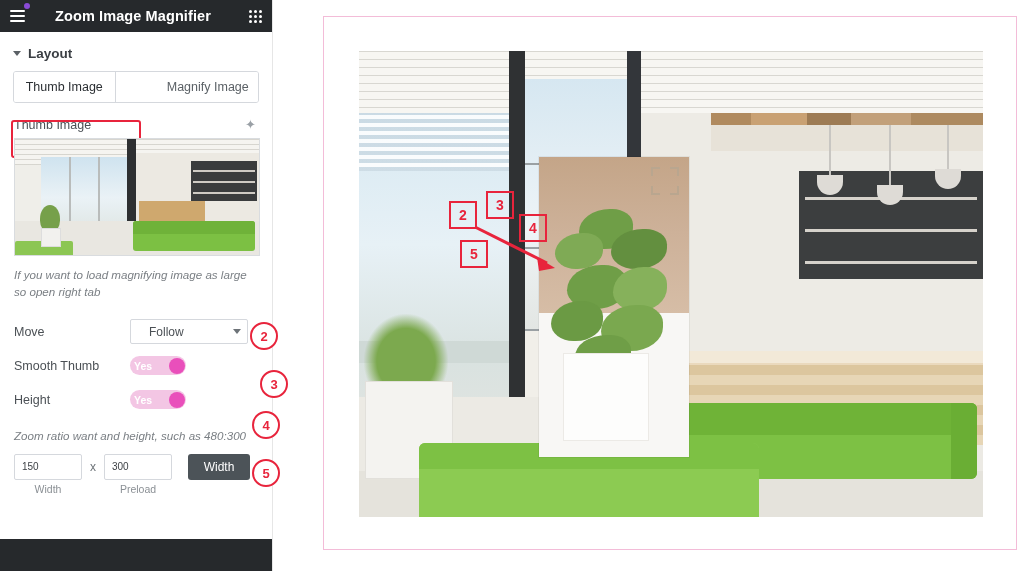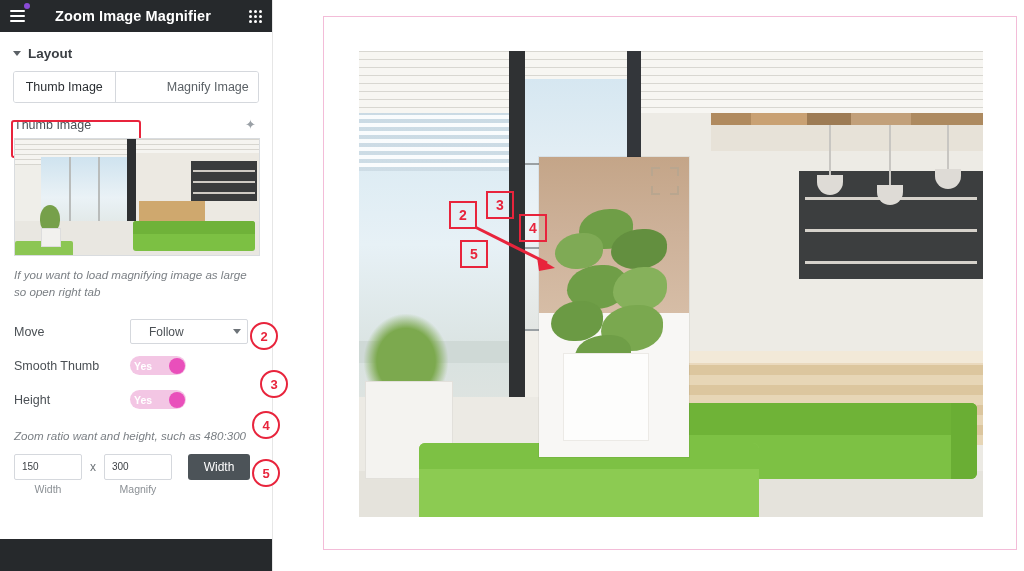--- a/index.html
+++ b/index.html
@@ -553,21 +553,21 @@
     <div class="ratio-note">Zoom ratio want and height, such as 480:300</div>
 
     <div class="size-row">
       <span class="size-field">
         <input type="text" value="150" style="">
         <span class="cap">Width</span>
       </span>
       <span class="x-mark">x</span>
       <span class="size-field">
         <input type="text" value="300" style="">
-        <span class="cap">Magnify</span>
+        <span class="cap">Preload</span>
       </span>
       <button class="apply-btn">Width</button>
     </div>
 
     <div class="badge" style="left:250px; top:290px;">2</div>
     <div class="badge" style="left:260px; top:338px;">3</div>
     <div class="badge" style="left:252px; top:379px;">4</div>
     <div class="badge" style="left:252px; top:427px;">5</div>
   </div>
 

